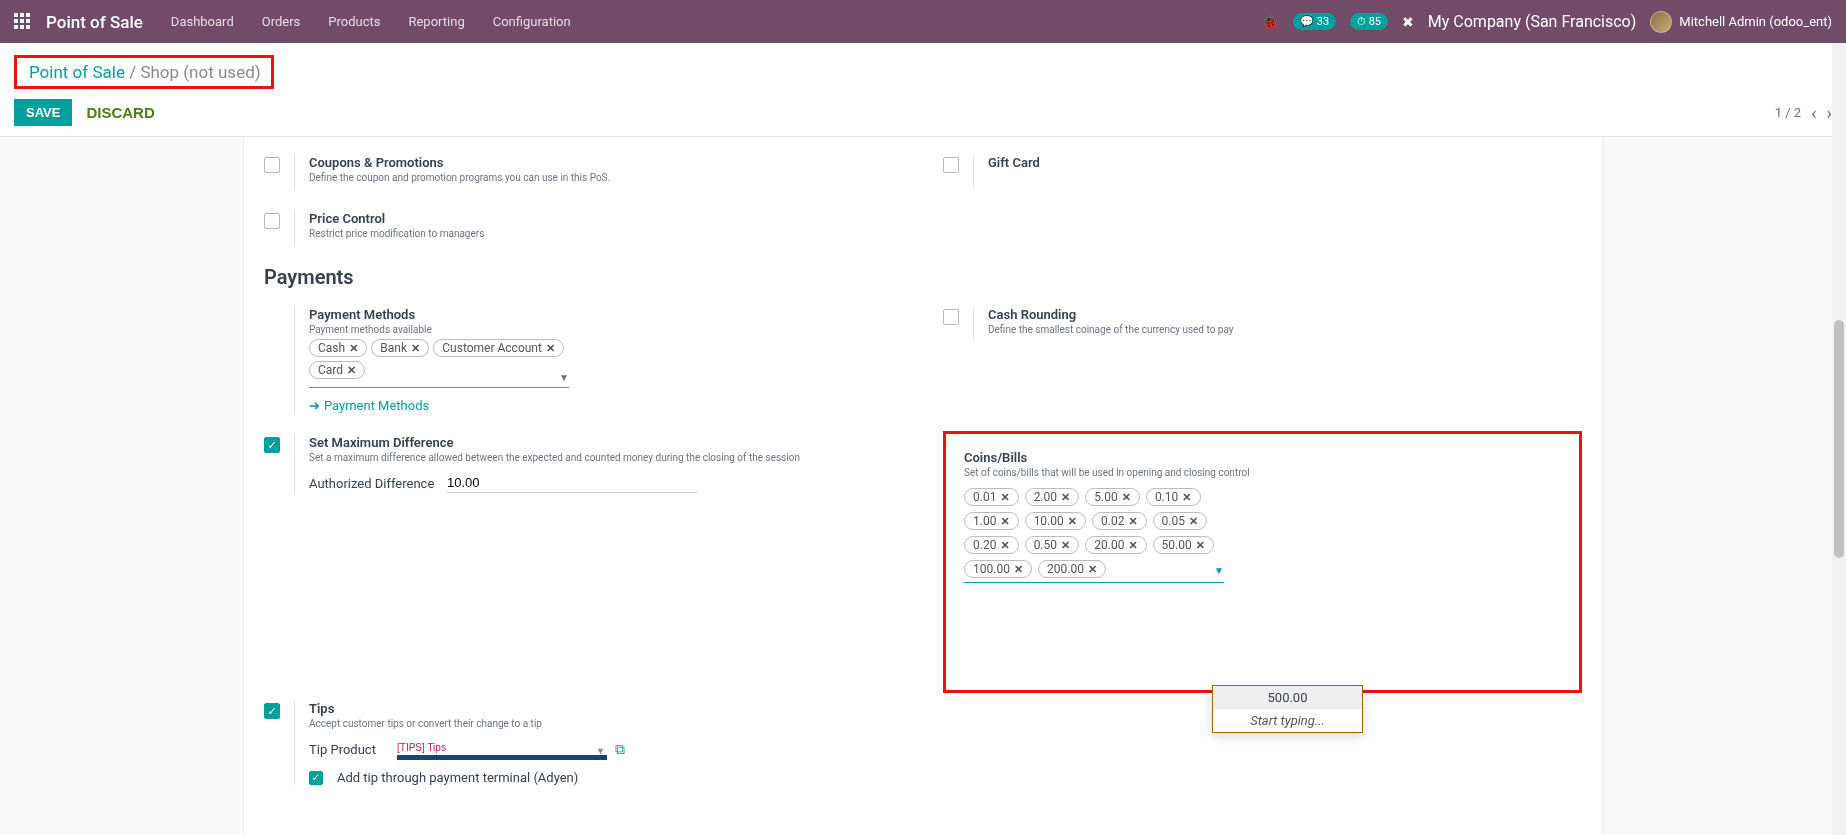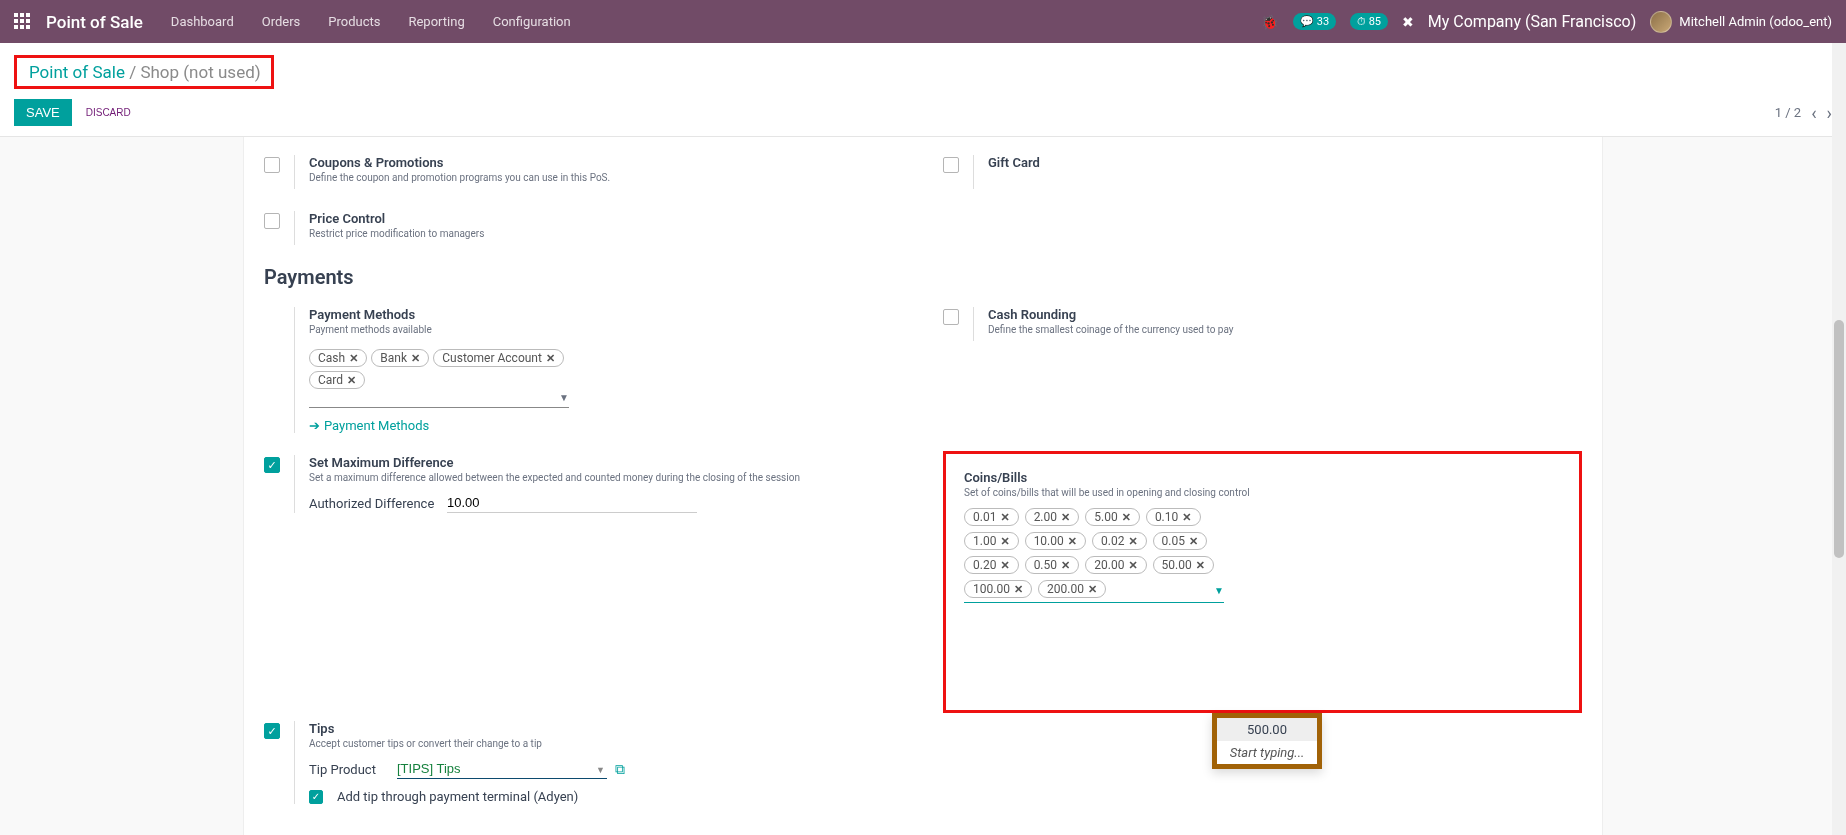--- a/index.html
+++ b/index.html
@@ -16,51 +16,51 @@
 .badge-pill { background: #00a09d; color: #fff; border-radius: 10px; padding: 2px 7px; font-size: 11px; display: flex; align-items: center; gap: 3px; }
 .company { font-size: 16px; cursor: pointer; }
 .user { display: flex; align-items: center; gap: 7px; cursor: pointer; }
 .avatar { width: 22px; height: 22px; border-radius: 50%; background: linear-gradient(135deg,#8b6f47,#c9a876); border:1px solid rgba(255,255,255,.3); }
 .subheader { background: #fff; padding: 12px 14px 0; }
 .breadcrumb-box { border: 3px solid #e11; display: inline-block; padding: 4px 10px 4px 12px; margin-bottom: 6px; }
 .breadcrumb { font-size: 17px; }
 .breadcrumb .root { color: #00a09d; }
 .breadcrumb .sep, .breadcrumb .leaf { color: #8a8a8a; }
 .action-row { display: flex; align-items: center; padding: 4px 0 10px; }
-.btn-save { background: #00a09d; color: #fff; border: none; padding: 6px 12px; font-size: 13px; cursor: pointer; margin-right: 14px; }
-.btn-discard { background: none; border: none; color: #701a75; font-size: 10px; cursor: pointer; }
+.btn-save { background: #00a09d; color: #fff; border: none; padding: 6px 12px; font-size: 13px; cursor: pointer; margin-right: 14px; font-weight: bold; }
+.btn-discard { background: none; border: none; color: #4d7c0f; font-size: 15px; cursor: pointer; font-weight: bold; }
 .pager { margin-left: auto; display: flex; align-items: center; gap: 10px; color: #6b7280; }
 .pager .chev { cursor: pointer; color: #6b7280; font-size: 18px; }
 .divider { border-bottom: 1px solid #e5e5e5; }
 .content { max-width: 1360px; margin: 0 auto; background: #fff; padding: 10px 0 40px; position: relative; height: 705px; overflow-y: auto; border-left:1px solid #eee; border-right:1px solid #eee;}
 .two-col { display: flex; }
 .col { flex: 1; padding: 0 20px; }
 .setting { display: flex; padding: 8px 0 14px; gap: 14px; }
 .setting .cb { width: 16px; height: 16px; border: 1px solid #b5b5b5; border-radius: 2px; flex-shrink: 0; margin-top: 2px; cursor: pointer; display:flex; align-items:center; justify-content:center;}
 .setting .cb.checked { background: #00a09d; border-color: #00a09d; color:#fff; font-size:11px; }
 .setting .vline { width: 1px; background: #ddd; align-self: stretch; min-height: 34px; }
 .setting-body { flex: 1; }
 .setting-title { font-weight: 600; color: #374151; font-size: 13px; margin-bottom: 2px; }
 .setting-desc { color: #6b7280; font-size: 10px; }
 .section-title { font-size: 20px; font-weight: 600; color: #374151; padding: 6px 20px 10px; }
-.tags { display: flex; flex-wrap: wrap; gap: 4px; margin-top: 14px; max-width: 260px; border-bottom:1px solid #888; padding-bottom:18px; position:relative;}
+.tags { display: flex; flex-wrap: wrap; gap: 4px; margin-top: 4px; max-width: 260px; border-bottom:1px solid #888; padding-bottom:8px; position:relative;}
 .tags .caret { position:absolute; right:0; bottom:4px; color:#6b7280; font-size:10px; cursor:pointer;}
 .tag { border: 1px solid #bbb; border-radius: 11px; padding: 1px 8px; font-size: 12px; color: #555; display: inline-flex; align-items: center; gap: 4px; cursor:default;}
 .tag .x { cursor: pointer; font-weight: bold; font-size: 11px; }
 .link-arrow { color: #00a09d; font-size: 13px; margin-top: 10px; display: inline-flex; align-items: center; gap: 4px; cursor: pointer; }
 .field-row { display: flex; align-items: center; margin-top: 10px; gap: 8px; }
 .field-label { font-size: 13px; color: #374151; width: 130px; }
 .field-input { border: none; border-bottom: 1px solid #ccc; padding: 2px 0; font-size: 13px; width: 250px; background:transparent; }
-.field-select { border: none; border-bottom: 1px solid #0c4a6e; padding: 2px 0; font-size: 13px; width: 210px; color:#15803d; background:transparent;}
+.field-select { border: none; border-bottom: 5px solid #0c4a6e; padding: 2px 0; font-size: 10px; width: 210px; color:#be185d; background:transparent;}
 .ext-icon { color:#00a09d; cursor:pointer; font-size:14px;}
 .inline-cb { width:14px; height:14px; border:1px solid #b5b5b5; border-radius:2px; display:inline-flex; align-items:center; justify-content:center; background:#00a09d; border-color:#00a09d; color:#fff; font-size:10px; margin-right:6px; cursor:pointer;}
 .coins-box { border: 3px solid #e11; padding: 16px 18px; margin-top: 4px; position: relative; min-height: 262px;}
 .coins-tags { display:flex; flex-wrap:wrap; gap:6px; margin-top:10px; max-width:260px; border-bottom:1px solid #00a09d; padding-bottom:4px; position:relative;}
 .coins-tags .caret { position:absolute; right:0; bottom:6px; color:#00a09d; font-size:10px; cursor:pointer;}
-.dropdown { position:absolute; left:968px; top:576px; width:110px; background:#fff; border:5px solid #a16207; box-shadow:0 4px 10px rgba(0,0,0,.15); z-index:5;}
+.dropdown { position:absolute; left:968px; top:548px; width:151px; background:#fff; border:1px solid #a16207; box-shadow:0 4px 10px rgba(0,0,0,.15); z-index:5;}
 .dropdown-item { padding:4px 10px; text-align:center; cursor:pointer; font-size:13px;}
 .dropdown-item.sel { background:#eee;}
 .dropdown-item.hint { font-style: italic; color:#555;}
 .scrollbar-track { position: fixed; right: 0; top: 43px; bottom: 0; width: 14px; background: #f1f1f1; }
 .scrollbar-thumb { position: absolute; right: 2px; width: 10px; background: #c1c1c1; border-radius: 5px; top: 35%; height: 30%; }
 </style>
 </head>
 <body>
 
 <div class="topbar">

